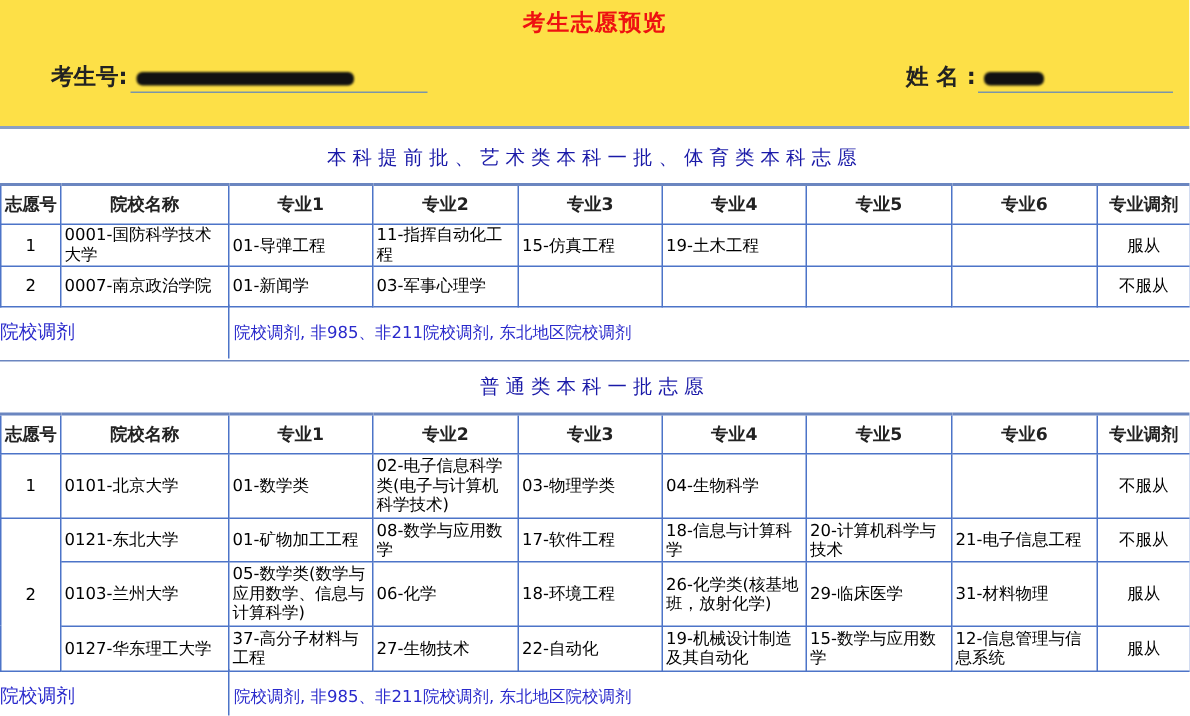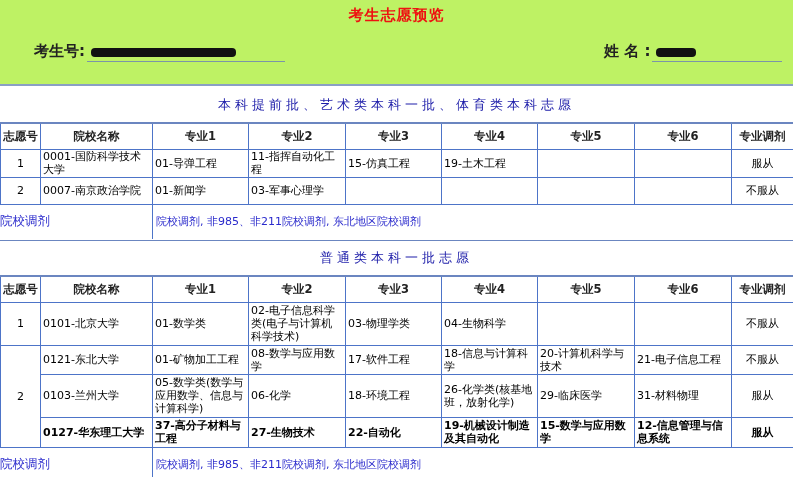--- a/index.html
+++ b/index.html
@@ -1,19 +1,19 @@
 <!DOCTYPE html>
 <html><head>
 <meta charset="utf-8">
 <style>
   * { box-sizing: border-box; margin: 0; padding: 0; }
   html, body { width: 793px; height: 477px; overflow: hidden; background: #ffffff; }
   body { font-family: "DejaVu Sans", "Liberation Sans", sans-serif; font-size: 12px; color: #000; position: relative; }
 
-  .header { position: absolute; left: 0; top: 0; width: 793px; height: 86px; background: #bef264; border-bottom: 2px solid #8a9fc4; }
+  .header { position: absolute; left: 0; top: 0; width: 793px; height: 86px; background: #fde047; border-bottom: 2px solid #8a9fc4; }
   .page-title { position: absolute; left: 0; top: 6px; width: 793px; text-align: center; color: #ee1111; font-weight: bold; font-size: 15px; letter-spacing: 1px; }
   .info-field { position: absolute; top: 42px; height: 22px; display: flex; align-items: flex-start; }
   .info-label { font-weight: bold; font-size: 15px; color: #222; white-space: nowrap; }
   .info-value { border-bottom: 1px solid #7b95a8; height: 20px; margin-left: 2px; position: relative; }
   .redact { position: absolute; left: 4px; bottom: 4px; height: 9px; background: #111; border-radius: 4px; filter: blur(0.6px); }
 
   .section-title { position: absolute; left: 0; width: 793px; text-align: center; color: #1a1aa8; font-size: 13px; letter-spacing: 4px; }
   .section-line { position: absolute; left: 0; width: 793px; border-top: 1px solid #6b86c0; }
 
   table { position: absolute; left: 0; border-collapse: collapse; table-layout: fixed; width: 793px; }
@@ -157,21 +157,21 @@
   <tr style="height:43px;">
     <td class="l">0103-兰州大学</td>
     <td class="l">05-数学类(数学与应用数学、信息与计算科学)</td>
     <td class="l">06-化学</td>
     <td class="l">18-环境工程</td>
     <td class="l">26-化学类(核基地班，放射化学)</td>
     <td class="l">29-临床医学</td>
     <td class="l">31-材料物理</td>
     <td class="c">服从</td>
   </tr>
-  <tr style="height:30px;font-weight:bold;">
+  <tr style="height:30px;">
     <td class="l">0127-华东理工大学</td>
     <td class="l">37-高分子材料与工程</td>
     <td class="l">27-生物技术</td>
     <td class="l">22-自动化</td>
     <td class="l">19-机械设计制造及其自动化</td>
     <td class="l">15-数学与应用数学</td>
     <td class="l">12-信息管理与信息系统</td>
     <td class="c">服从</td>
   </tr>
 </tbody>

